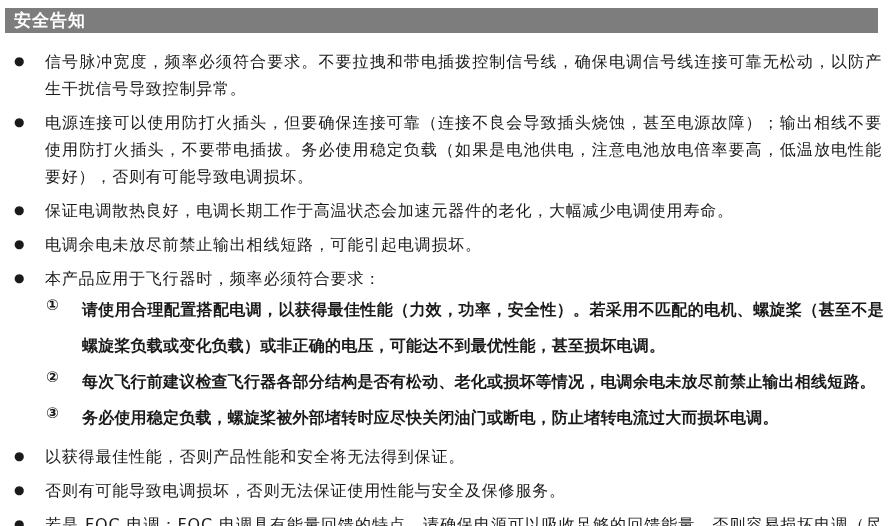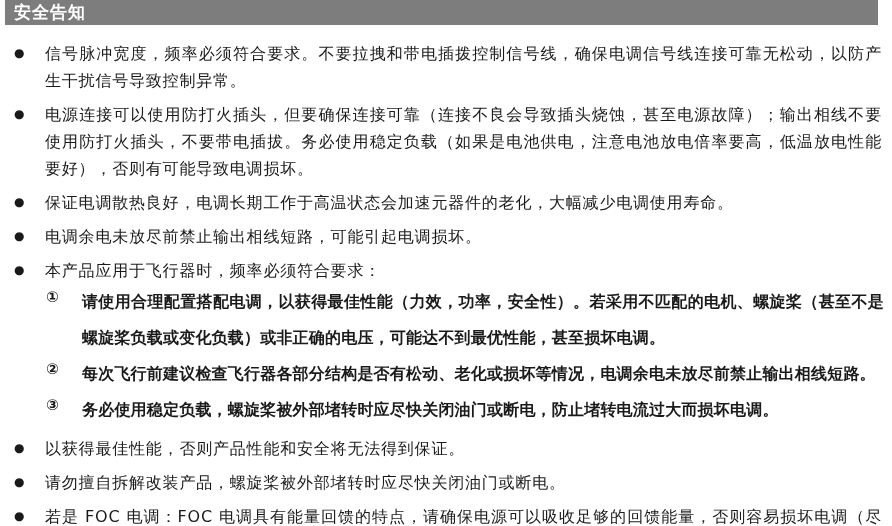--- a/index.html
+++ b/index.html
@@ -11,20 +11,21 @@
     width: 892px;
     height: 526px;
     overflow: hidden;
     font-family: "DejaVu Sans", "Liberation Sans", sans-serif;
     color: #1a1a1a;
   }
   .page {
     width: 892px;
     height: 396px;
     box-sizing: border-box;
+    padding-top: 8px;
   }
   .section-header {
     margin: 0 14px 0 5px;
     height: 25px;
     line-height: 25px;
     background: #7d7d7d;
     color: #ffffff;
     font-size: 17px;
     font-weight: bold;
     padding-left: 9px;
@@ -135,21 +136,21 @@
       </div>
     </div>
 
     <div class="bullet-row">
       <span class="bullet-glyph">●</span>
       <p class="bullet-text">以获得最佳性能，否则产品性能和安全将无法得到保证。</p>
     </div>
 
     <div class="bullet-row">
       <span class="bullet-glyph">●</span>
-      <p class="bullet-text">请勿擅自拆解改装产品，螺旋桨被外部堵转时应尽快关闭油门或断电。</p>
+      <p class="bullet-text">否则有可能导致电调损坏，否则无法保证使用性能与安全及保修服务。</p>
     </div>
 
     <div class="bullet-row">
       <span class="bullet-glyph">●</span>
       <p class="bullet-text">若是 FOC 电调：FOC 电调具有能量回馈的特点，请确保电源可以吸收足够的回馈能量，否则容易损坏电调（尽量使用电池供电，可能达不到最优性能，注意不要急速减油门）。</p>
     </div>
 
   </div>
 </div>
 

